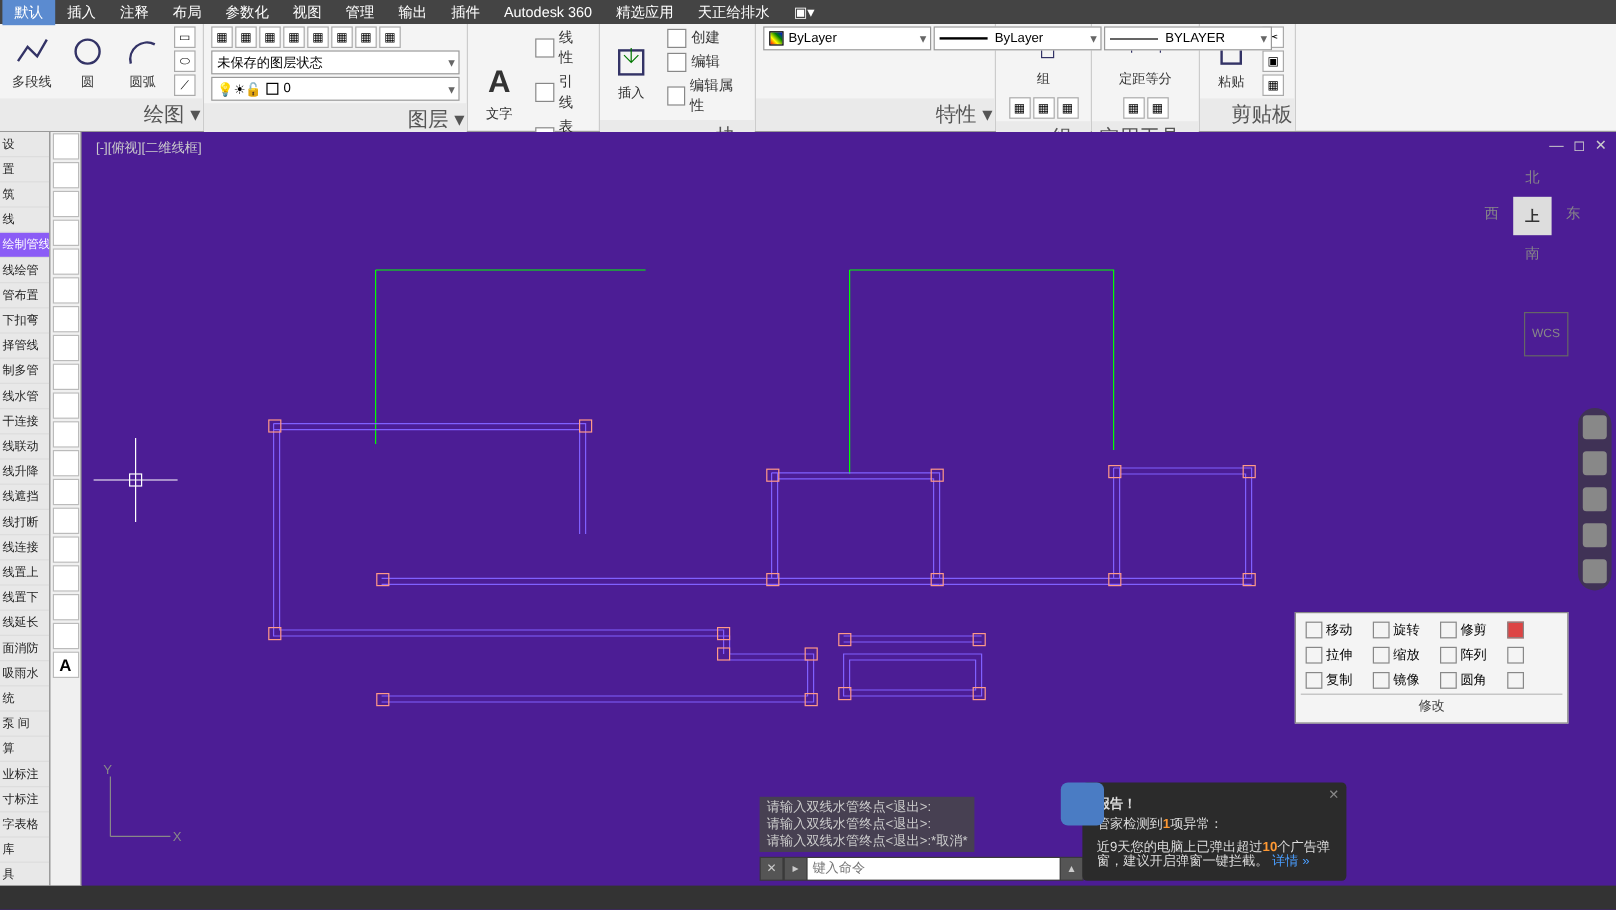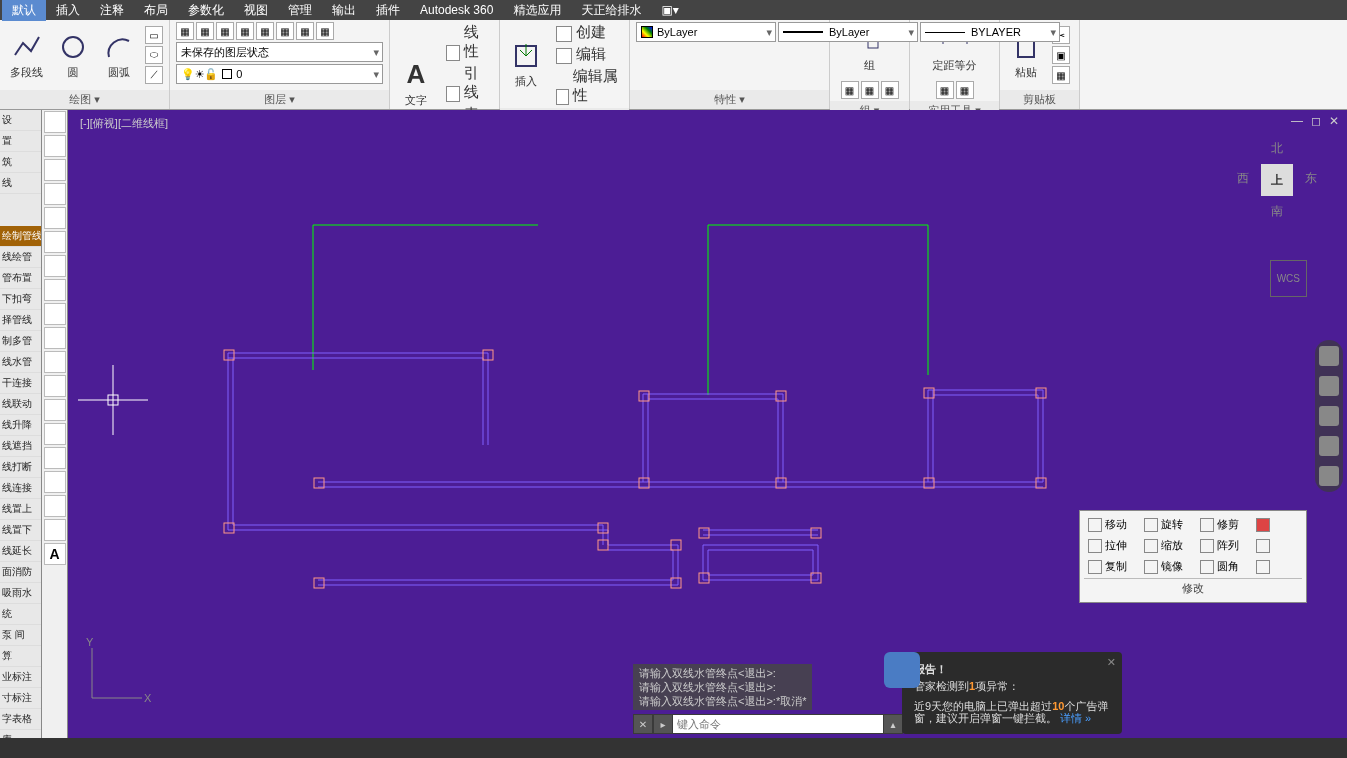--- a/index.html
+++ b/index.html
@@ -3,33 +3,33 @@
 <meta charset="utf-8">
 <style>
 * { box-sizing: border-box; margin: 0; padding: 0; }
 body { font-family: "Microsoft YaHei", SimSun, sans-serif; font-size: 12px; background: #333; overflow: hidden; width: 1347px; height: 758px; }
 .menubar { background: #444; color: #fff; display: flex; height: 20px; align-items: center; padding: 0 2px; }
 .menubar .mi { padding: 2px 10px; cursor: pointer; }
 .menubar .mi.active { background: #5b8bd0; }
 .ribbon { background: #f4f4f4; display: flex; height: 90px; border-bottom: 1px solid #999; }
 .panel { border-right: 1px solid #ccc; display: flex; flex-direction: column; }
 .panel-body { flex: 1; display: flex; align-items: center; padding: 2px 6px; gap: 6px; }
-.panel-title { text-align: center; font-size: 11px; color: #555; padding: 2px; background: #eaeaea; }
+.panel-title { text-align: right; font-size: 17px; color: #555; padding: 2px; background: #eaeaea; }
 .bigbtn { display: flex; flex-direction: column; align-items: center; gap: 2px; padding: 2px 4px; cursor: pointer; }
 .bigbtn .ico { width: 32px; height: 32px; display: flex; align-items: center; justify-content: center; }
 .bigbtn .lbl { font-size: 11px; color: #333; white-space: nowrap; }
 .smbtn { width: 18px; height: 18px; border: 1px solid #aaa; background: #fff; cursor: pointer; font-size: 10px; display: flex; align-items: center; justify-content: center; }
 .combo { height: 20px; border: 1px solid #999; background: #fff; padding: 0 16px 0 4px; font-size: 11px; min-width: 140px; display: flex; align-items: center; position: relative; }
 .combo::after { content: "▾"; position: absolute; right: 3px; color: #666; }
-.rowbtn { display: flex; align-items: flex-end; gap: 4px; padding: 1px 4px; cursor: pointer; font-size: 15px; color: #333; }
+.rowbtn { display: flex; align-items: center; gap: 4px; padding: 1px 4px; cursor: pointer; font-size: 12px; color: #333; }
 .rowbtn .ri { width: 16px; height: 16px; border: 1px solid #888; background: #fff; }
 .workarea { display: flex; height: calc(100% - 130px); }
 .leftpanel { width: 42px; background: #e8e8e8; border-right: 1px solid #888; overflow: hidden; font-size: 10px; }
 .leftpanel .li { padding: 3px 2px; border-bottom: 1px solid #ddd; cursor: pointer; white-space: nowrap; color: #222; }
-.leftpanel .li.sel { background: #a16207; color: #fff; margin-top: 32px; }
+.leftpanel .li.sel { background: #8b5cf6; color: #fff; }
 .tooliconbar { width: 26px; background: #f0f0f0; border-right: 1px solid #888; display: flex; flex-direction: column; }
 .tooliconbar .ti { width: 22px; height: 22px; margin: 1px auto; border: 1px solid #bbb; background: #fff; cursor: pointer; }
 .canvas-wrap { flex: 1; position: relative; background: #4c1d95; }
 .canvas-label { position: absolute; top: 6px; left: 12px; color: #ccc; font-size: 11px; }
 .wincontrols { position: absolute; top: 4px; right: 8px; color: #ccc; display: flex; gap: 8px; }
 svg.drawing { position: absolute; inset: 0; width: 100%; height: 100%; }
 .viewcube { position: absolute; top: 30px; right: 30px; width: 80px; height: 80px; color: #888; font-size: 12px; }
 .viewcube .cube { position: absolute; top: 24px; left: 24px; width: 32px; height: 32px; background: #ddd; display: flex; align-items: center; justify-content: center; font-weight: bold; color: #333; }
 .wcs { position: absolute; top: 150px; right: 40px; border: 1px solid #666; padding: 12px 6px; color: #888; font-size: 10px; }
 .modify-panel { position: absolute; right: 40px; top: 400px; background: #f4f4f4; border: 1px solid #888; padding: 4px; font-size: 11px; }

